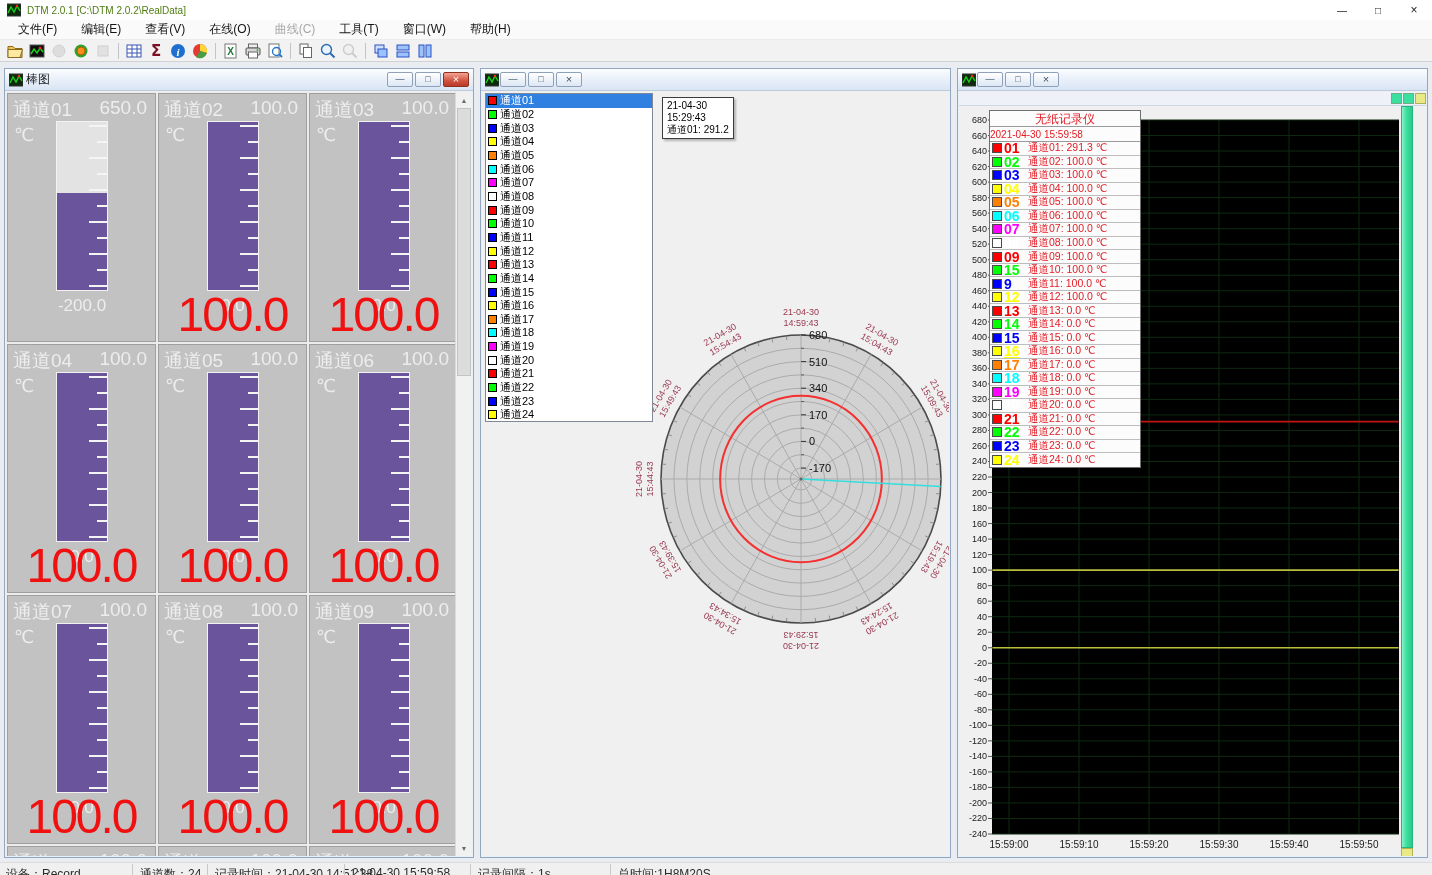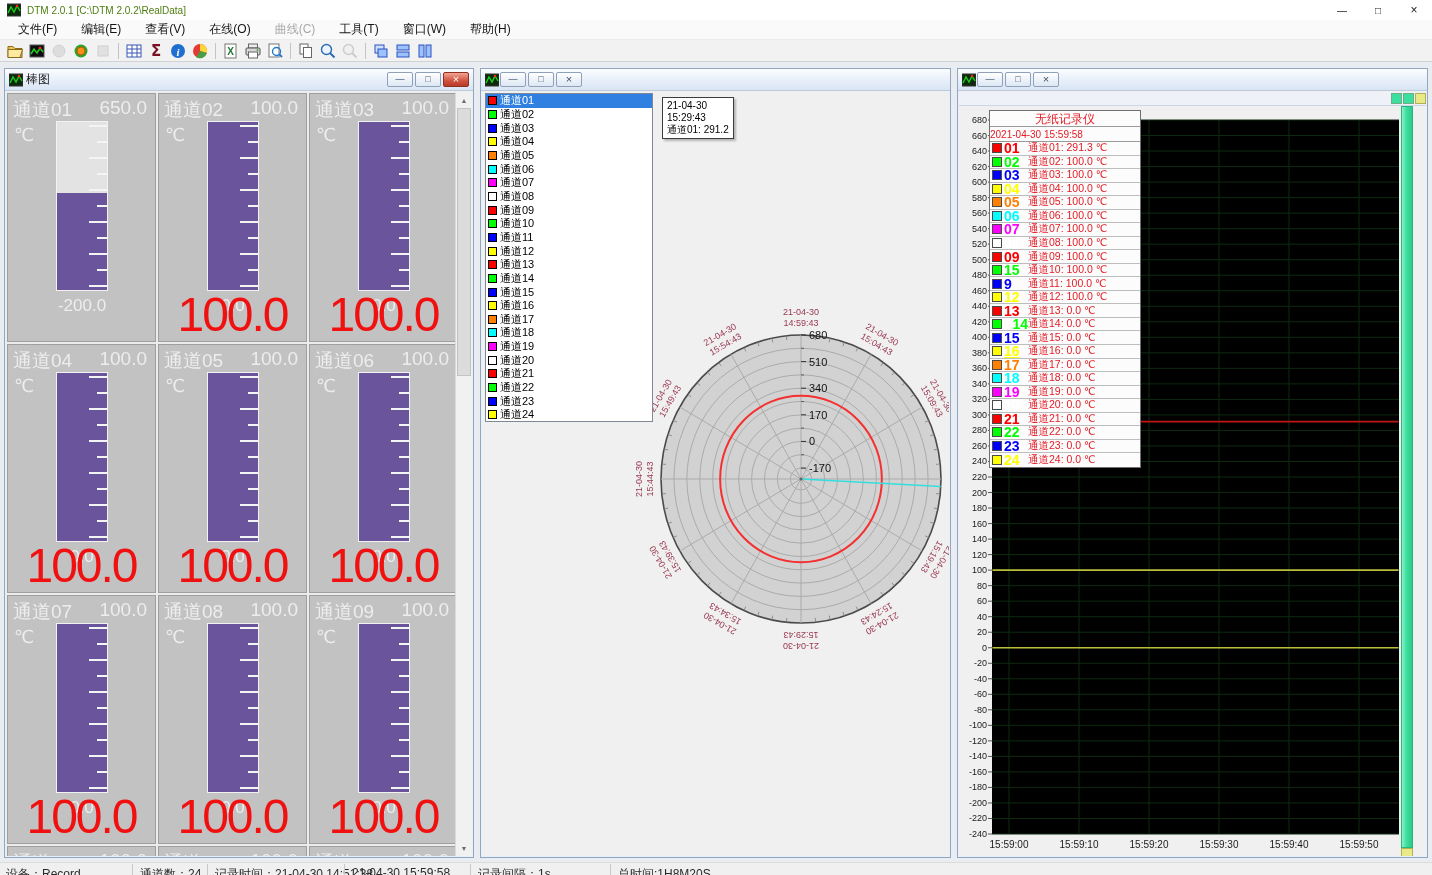--- a/index.html
+++ b/index.html
@@ -912,21 +912,21 @@
               <span class="lg-num" style="color: rgb(255, 255, 0);">12</span>
               <span class="lg-text">通道12: 100.0 ℃</span>
             </div>
             <div class="lg-row">
               <span class="lg-sw" style="background: rgb(255, 0, 0);"></span>
               <span class="lg-num" style="color: rgb(255, 0, 0);">13</span>
               <span class="lg-text">通道13: 0.0 ℃</span>
             </div>
             <div class="lg-row">
               <span class="lg-sw" style="background: rgb(0, 255, 0);"></span>
-              <span class="lg-num" style="color: rgb(0, 255, 0); text-align: right;">14</span>
+              <span class="lg-num" style="color: rgb(0, 255, 0);">14</span>
               <span class="lg-text">通道14: 0.0 ℃</span>
             </div>
             <div class="lg-row">
               <span class="lg-sw" style="background: rgb(0, 0, 255);"></span>
               <span class="lg-num" style="color: rgb(0, 0, 255);">15</span>
               <span class="lg-text">通道15: 0.0 ℃</span>
             </div>
             <div class="lg-row">
               <span class="lg-sw" style="background: rgb(255, 255, 0);"></span>
               <span class="lg-num" style="color: rgb(255, 255, 0); text-decoration: underline;">16</span>

